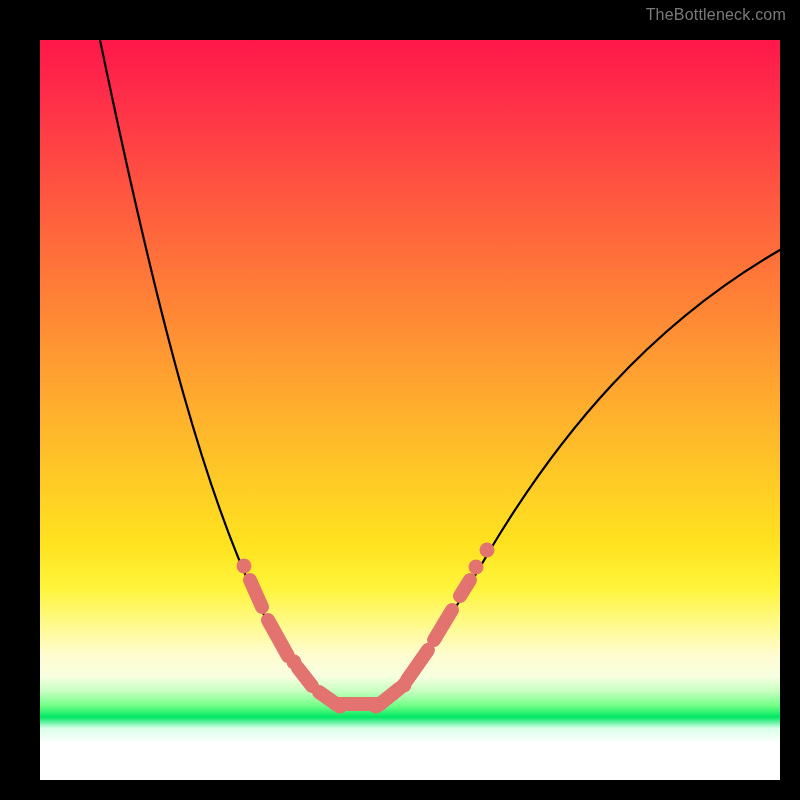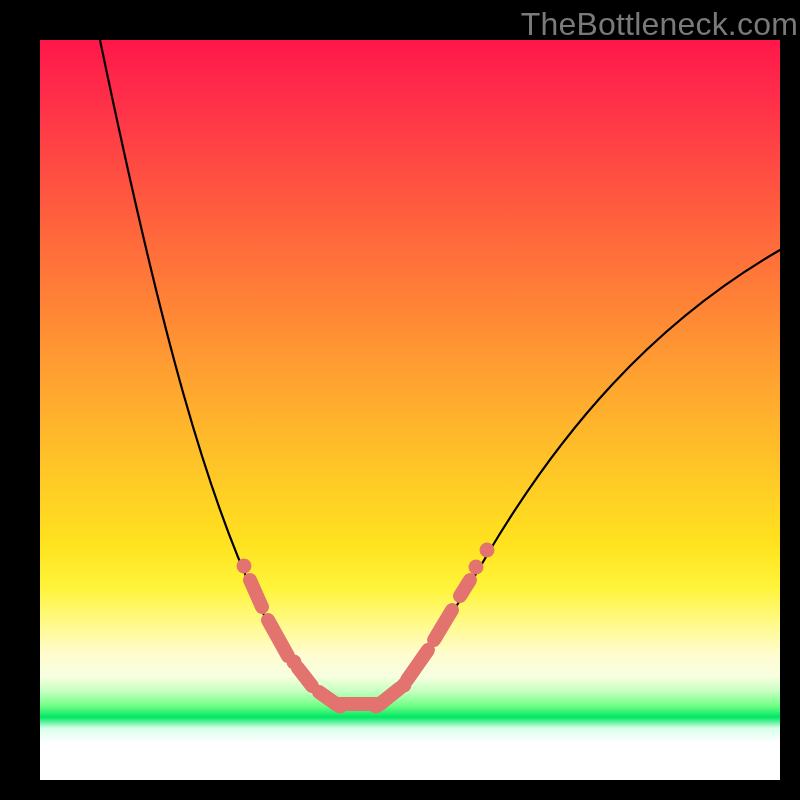--- a/index.html
+++ b/index.html
@@ -42,23 +42,23 @@
       #6fff86 90%,
       #00e763 91.5%,
       #d8ffe8 93%,
       #ffffff 95%,
       #ffffff 100%
     );
   }
   .watermark {
     position: absolute;
     top: 6px;
-    right: 2px;
+    right: 14px;
     color: #7a7a7a;
-    font-size: 32px;
+    font-size: 16px;
     font-weight: 500;
     letter-spacing: 0.2px;
     user-select: none;
   }
   svg.curve {
     position: absolute;
     left: 0;
     top: 0;
     width: 740px;
     height: 740px;

